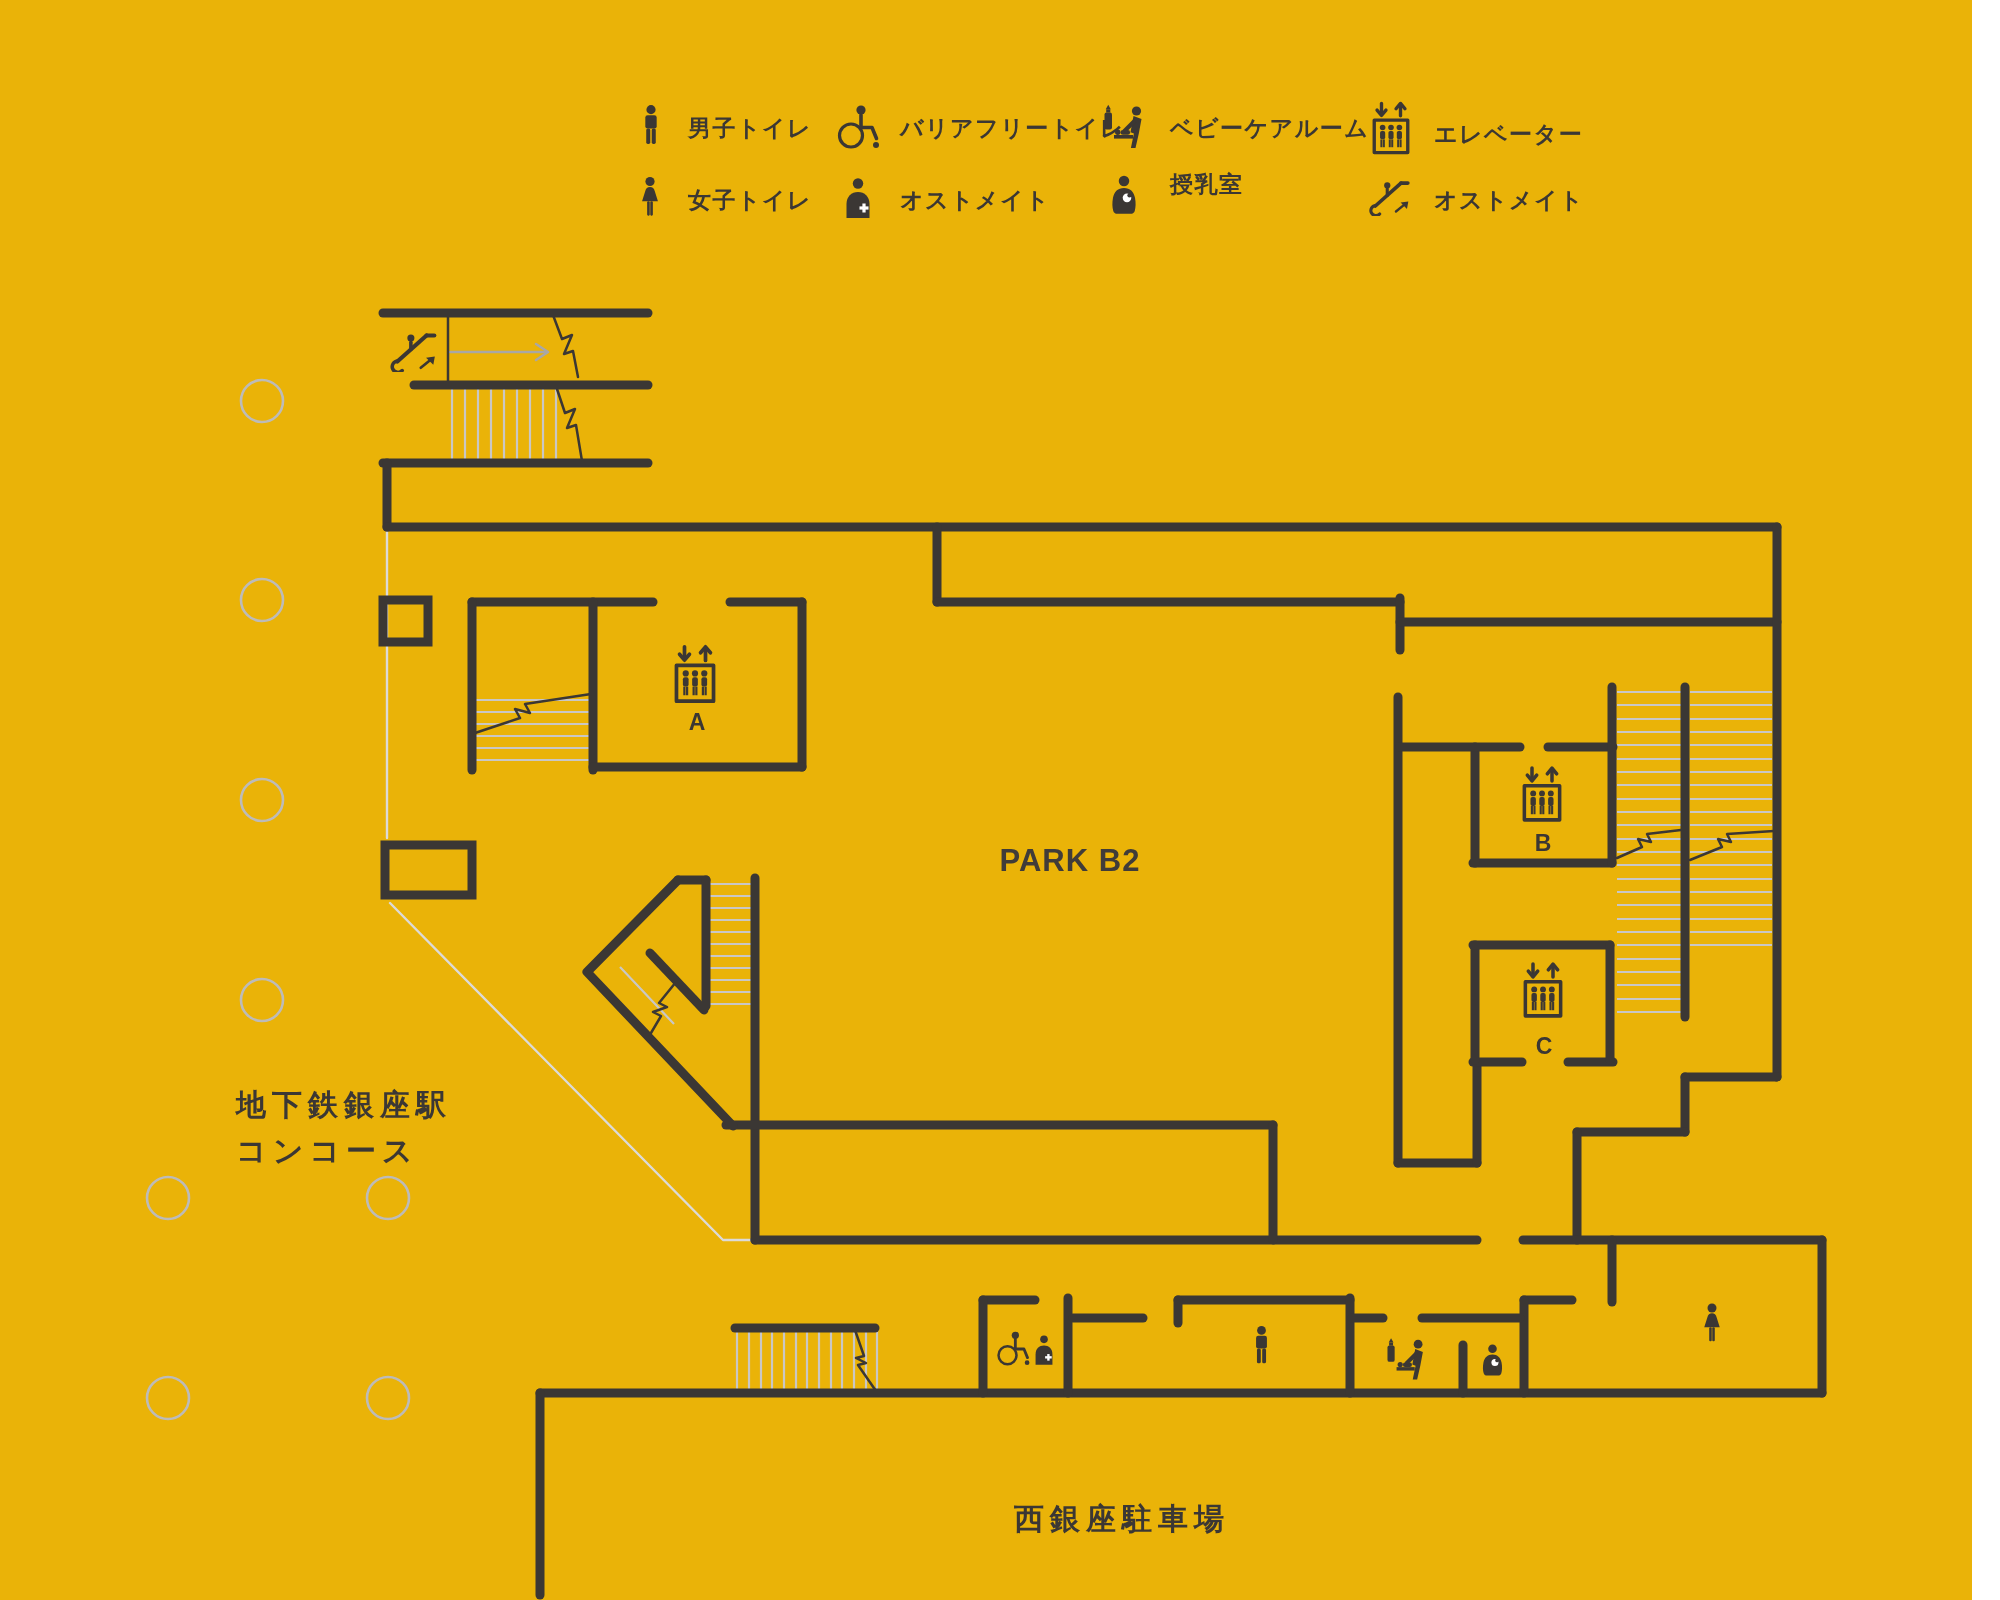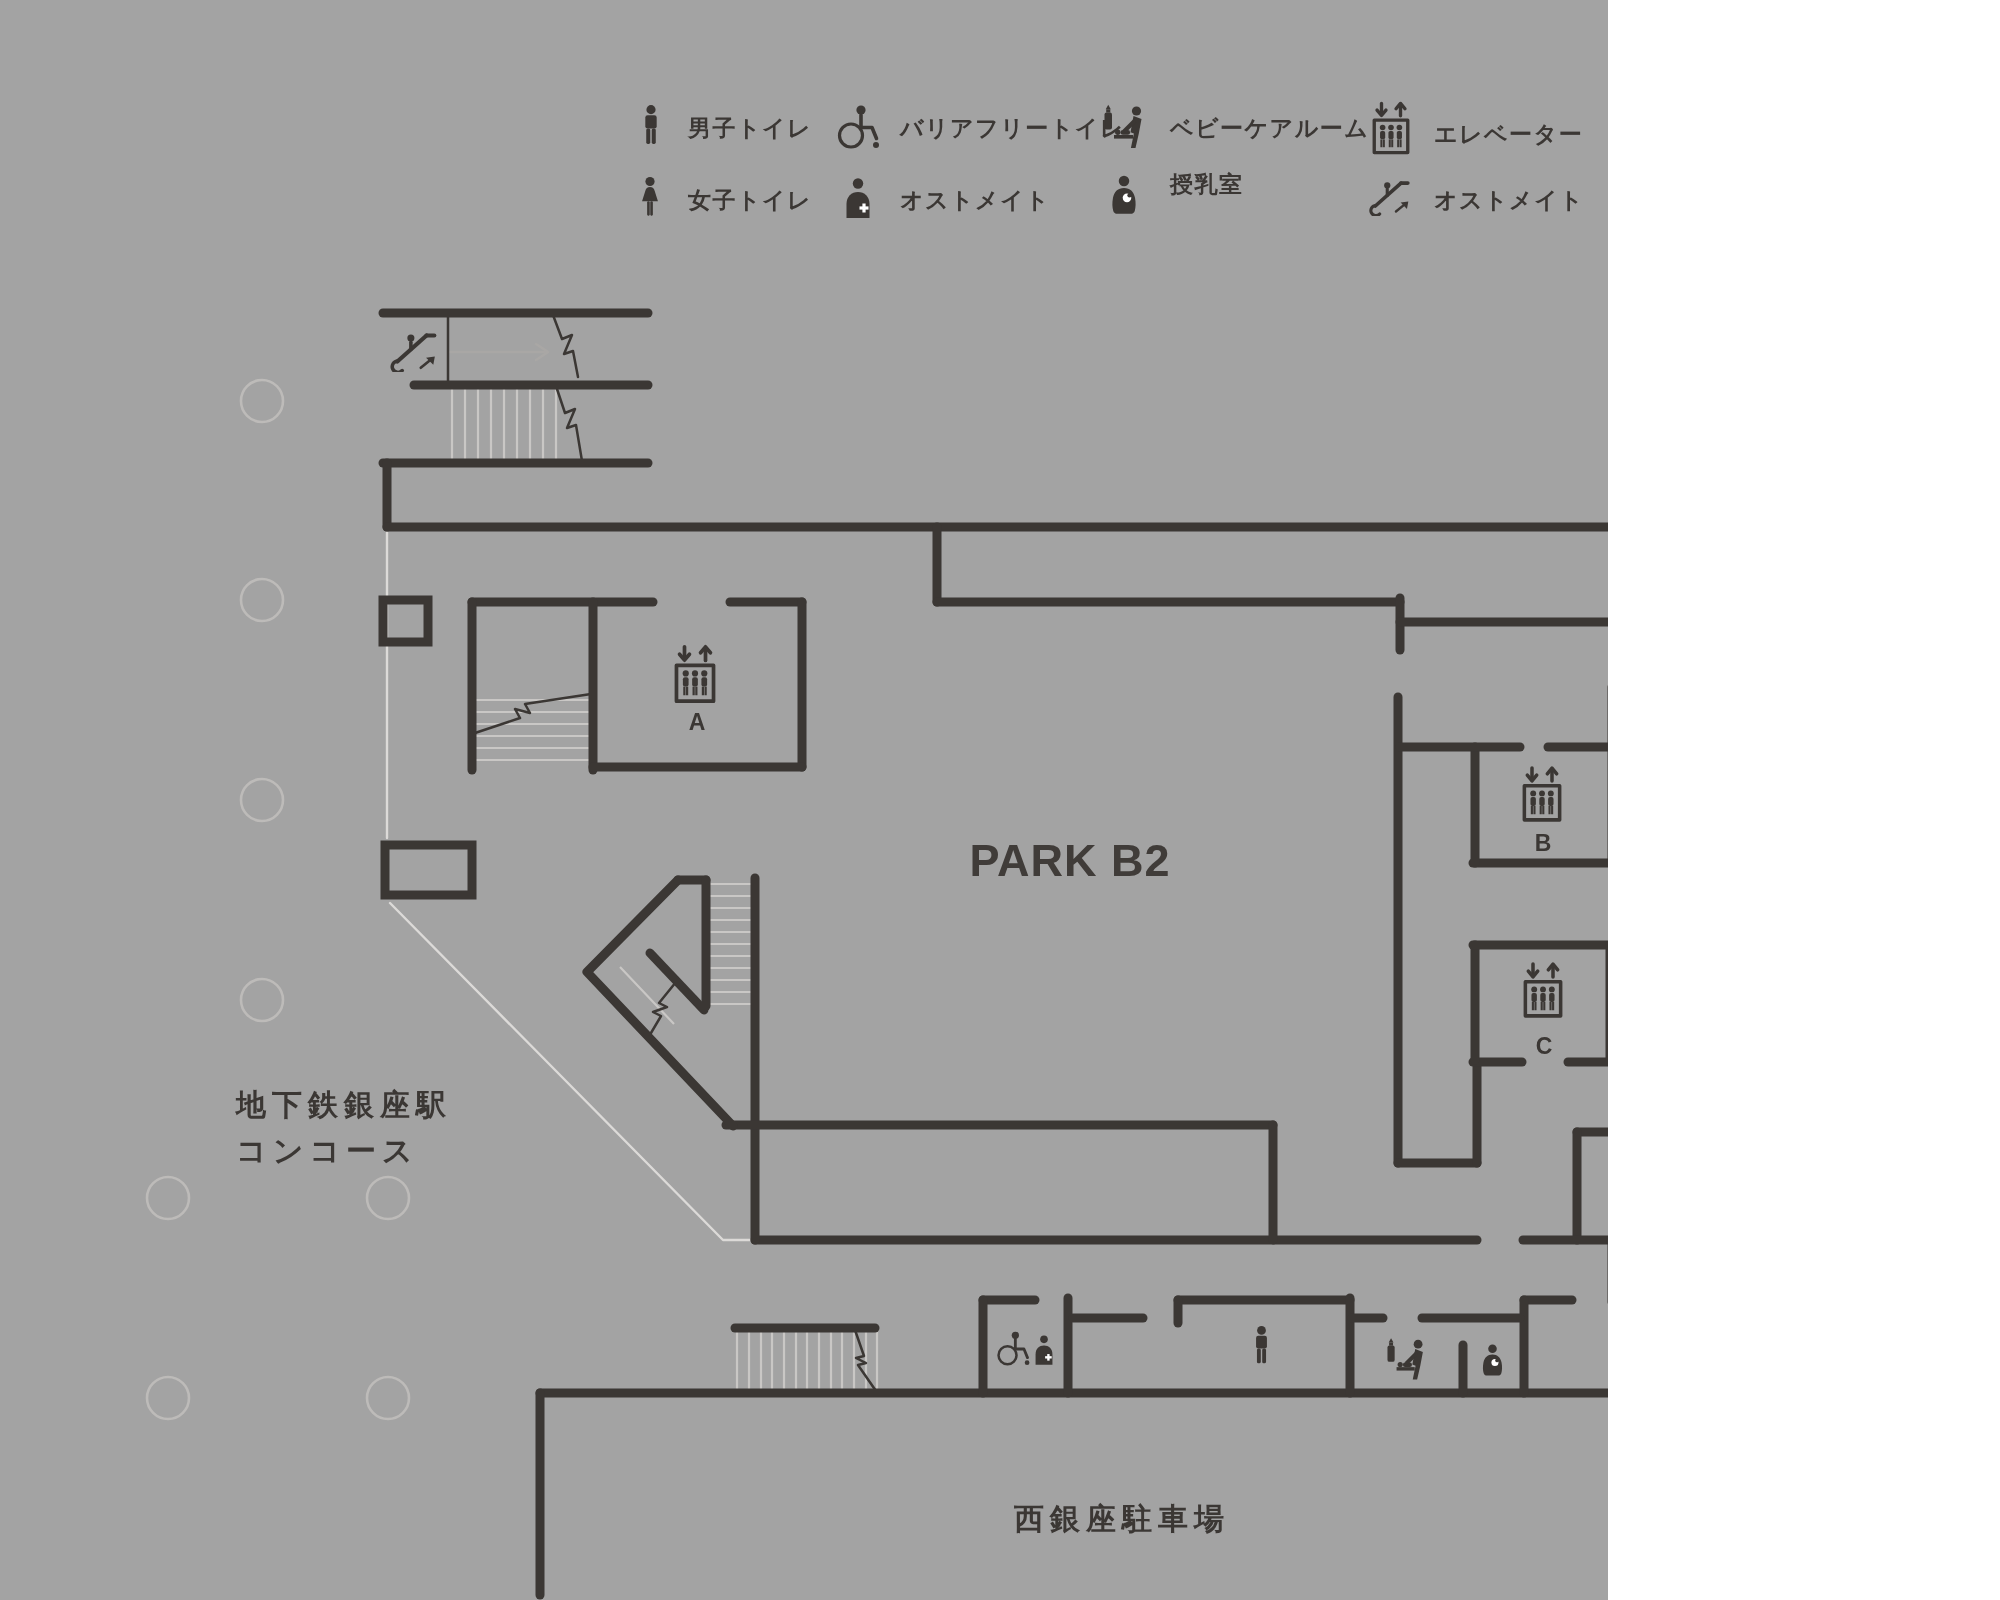--- a/index.html
+++ b/index.html
@@ -1,26 +1,26 @@
 <!DOCTYPE html>
 <html><head>
 <meta charset="utf-8">
 <style>
   html,body{margin:0;padding:0;background:#ffffff;}
   .stage{
-    position:relative;width:1608px;height:1600px;overflow:hidden;
-    font-family:"Liberation Sans","DejaVu Sans",sans-serif;background:#a3a3a3;
+    position:relative;width:1972px;height:1600px;overflow:hidden;
+    font-family:"Liberation Sans","DejaVu Sans",sans-serif;background:#eab308;
   }
   .stage svg.plan{position:absolute;left:0;top:0;}
   .lbl{position:absolute;font-weight:700;color:#3b3734;white-space:nowrap;}
   .lbl.center{transform:translate(-50%,-50%);}
   .lbl.vcenter{transform:translateY(-50%);}
   .legend-label{font-size:23px;letter-spacing:1.5px;}
   .elev-letter{font-size:23px;transform:translate(-50%,-50%);}
-  .park-label{font-size:45px;letter-spacing:1px;color:#403c39;}
+  .park-label{font-size:31px;letter-spacing:1px;color:#403c39;}
   .station-label{position:absolute;left:188px;top:1082px;font-weight:800;
     font-size:30px;letter-spacing:6px;line-height:46px;color:#3b3734;margin-left:48px;}
   .parking-label{font-size:30px;letter-spacing:6px;text-align:center;}
   .floor-title{position:absolute;left:1638px;top:52px;font-weight:900;
     font-size:176px;line-height:1;letter-spacing:-5px;color:#0b0b0b;}
 </style>
 </head>
 <body>
 
 <div class="stage">

